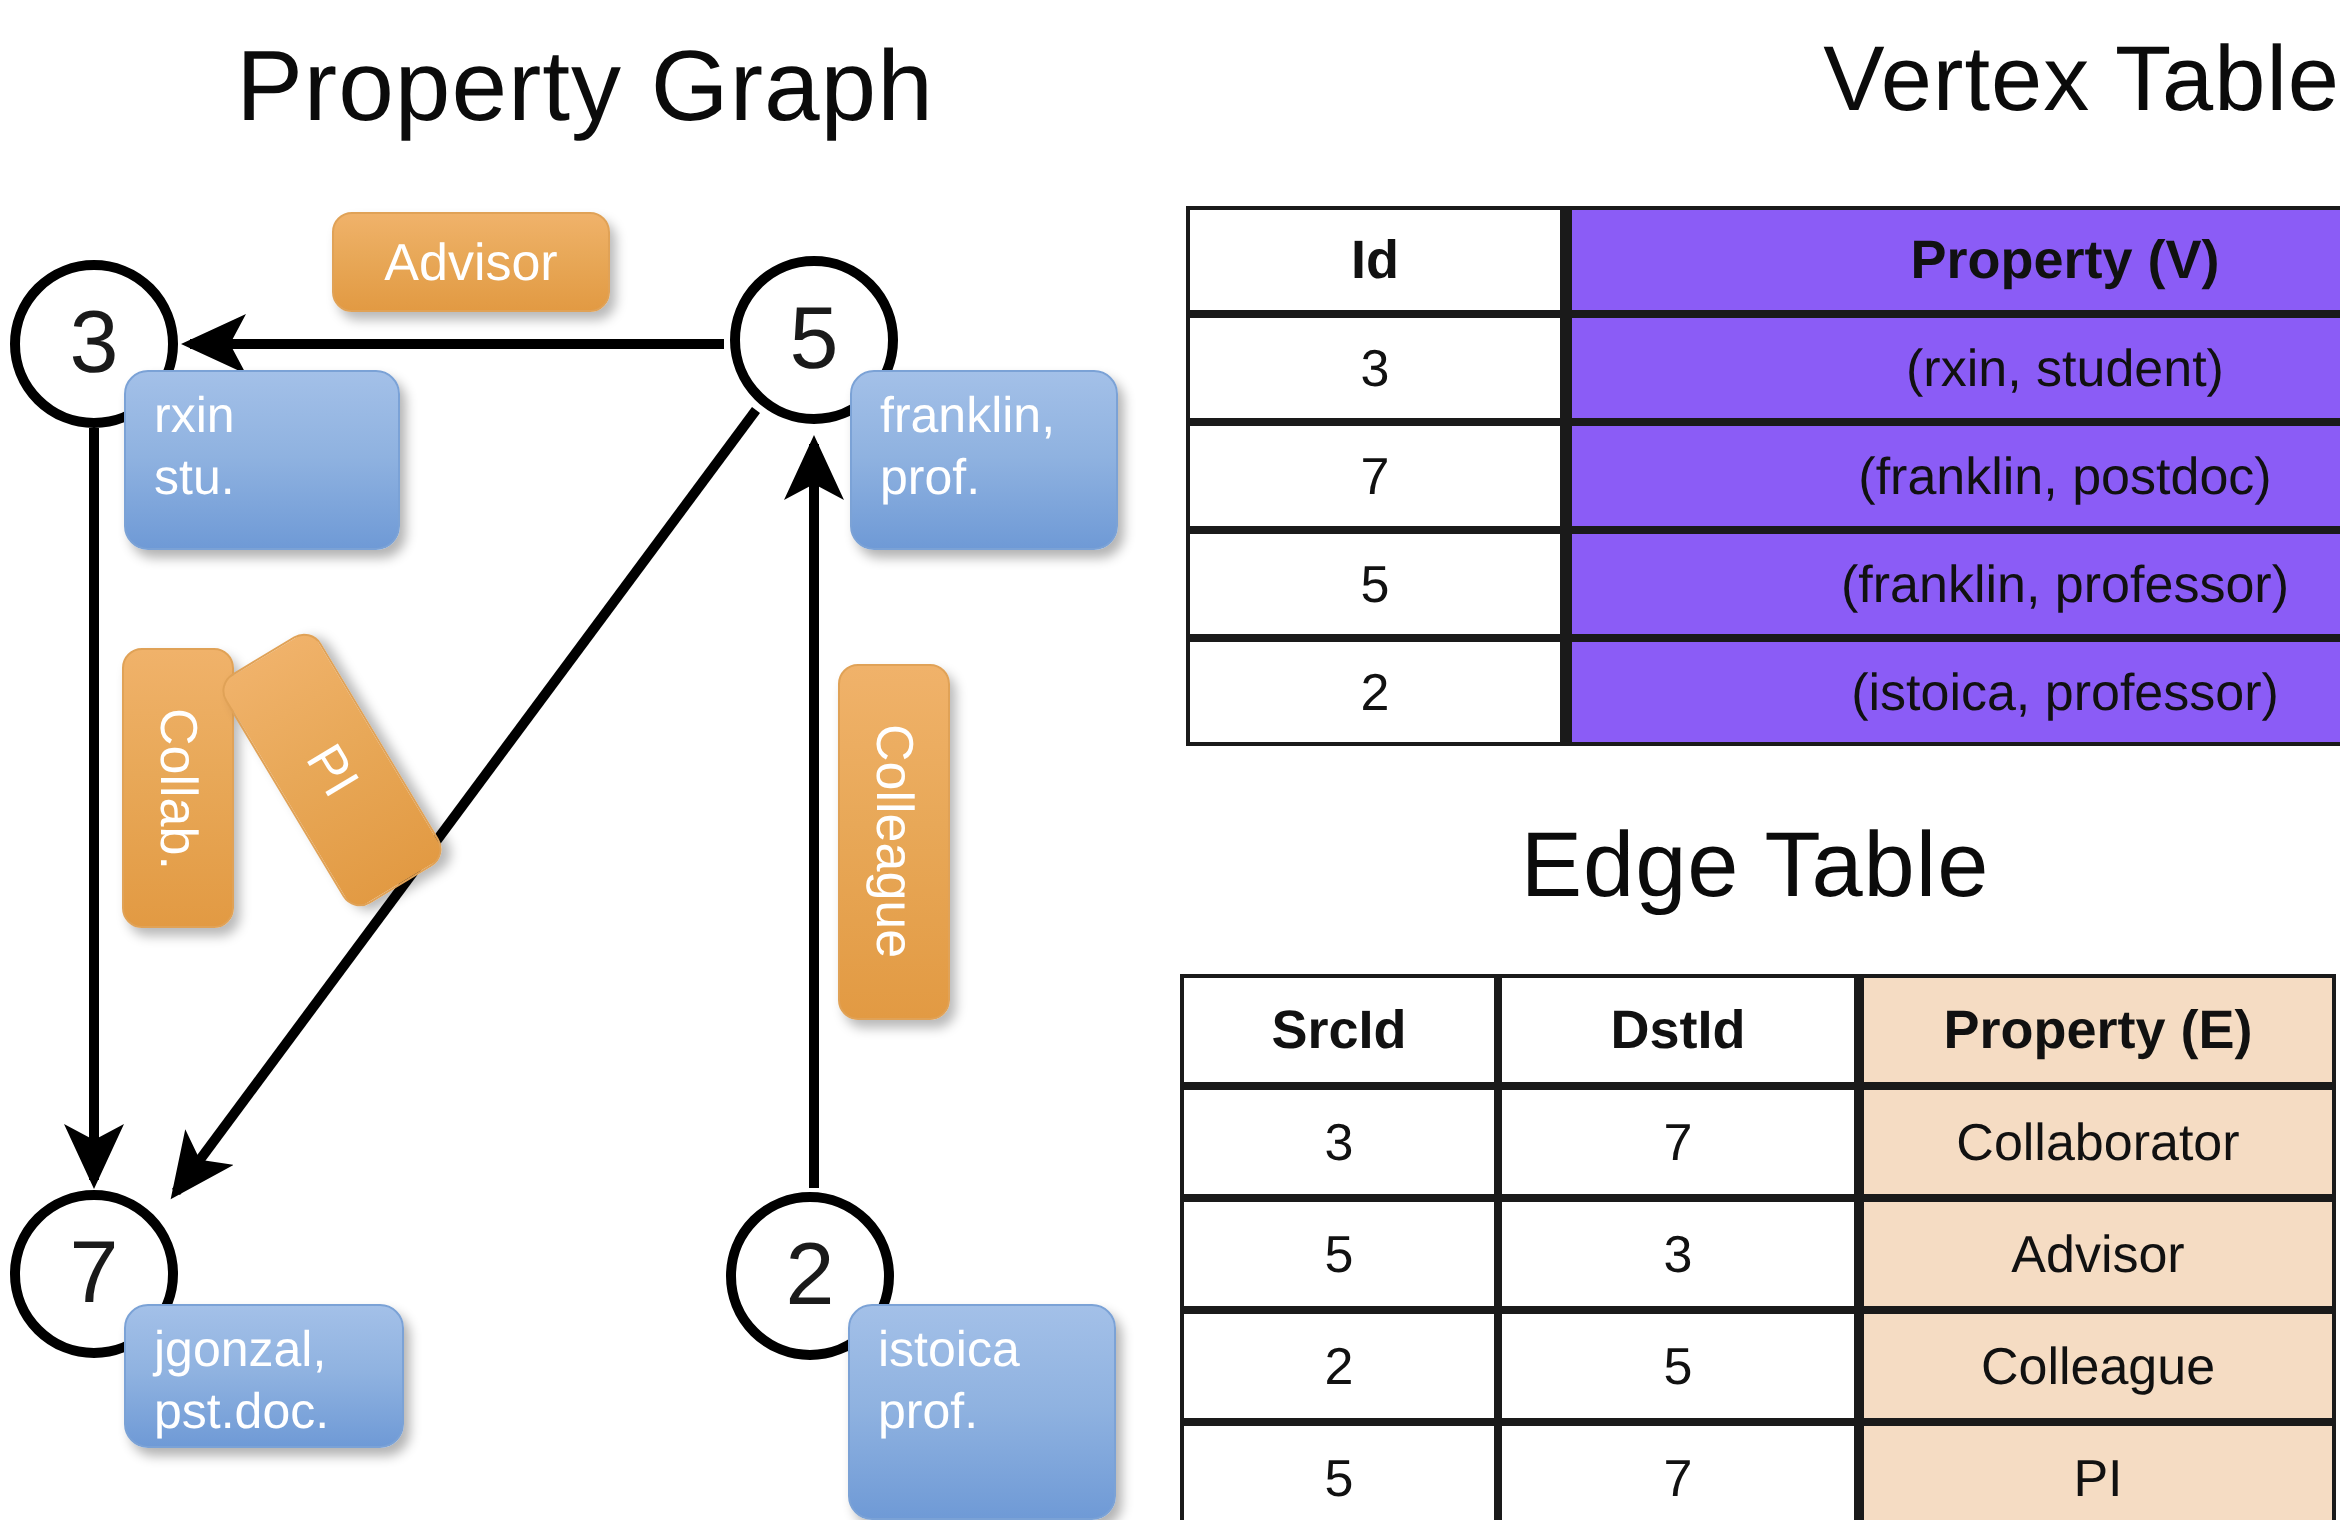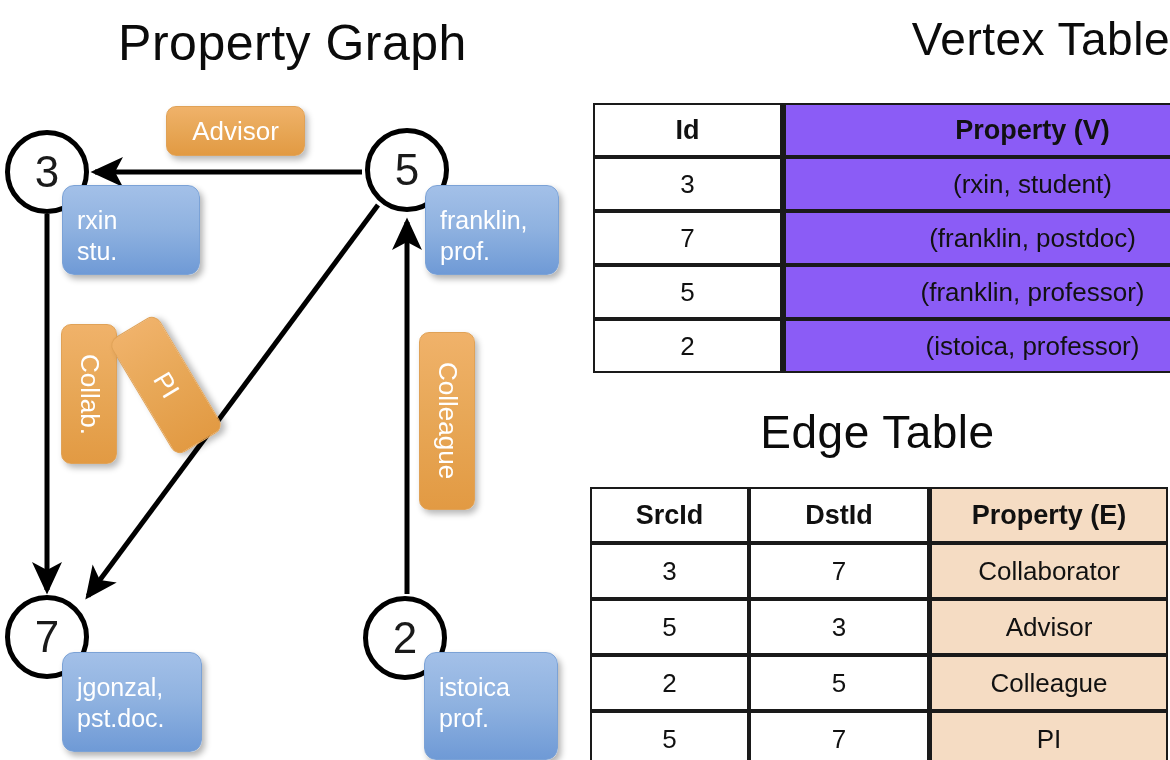--- a/index.html
+++ b/index.html
@@ -77,27 +77,27 @@
   .prop-box {
     position: absolute;
     border-radius: 12px;
     background: linear-gradient(to bottom, #a3c0e8 0%, #8fb2e0 48%, #6f9ad6 100%);
     border: 1px solid #7ba2d6;
     box-shadow: 3px 4px 6px rgba(0,0,0,0.30);
     color: #ffffff;
     font-size: 25px;
     font-weight: 300;
     line-height: 1.22;
-    padding: 19px 0 0 14px;
+    padding: 7px 0 0 14px;
     box-sizing: border-box;
     z-index: 5;
   }
   #prop-rxin     { left: 62px;  top: 185px; width: 138px; height: 90px; }
   #prop-franklin { left: 425px; top: 185px; width: 134px; height: 90px; }
-  #prop-jgonzal  { left: 62px;  top: 652px; width: 140px; height: 100px; }
+  #prop-jgonzal  { left: 62px;  top: 652px; width: 140px; height: 72px; }
   #prop-istoica  { left: 424px; top: 652px; width: 134px; height: 108px; }
 
   
   .rel-box {
     position: absolute;
     border-radius: 10px;
     background: linear-gradient(to bottom, #f0b26a 0%, #e8a858 45%, #e29a43 100%);
     border: 1px solid #e0a257;
     box-shadow: 3px 4px 6px rgba(0,0,0,0.28);
     color: #ffffff;

